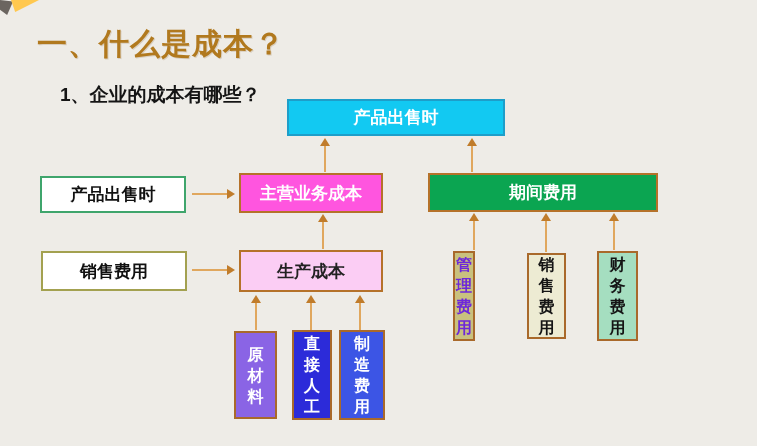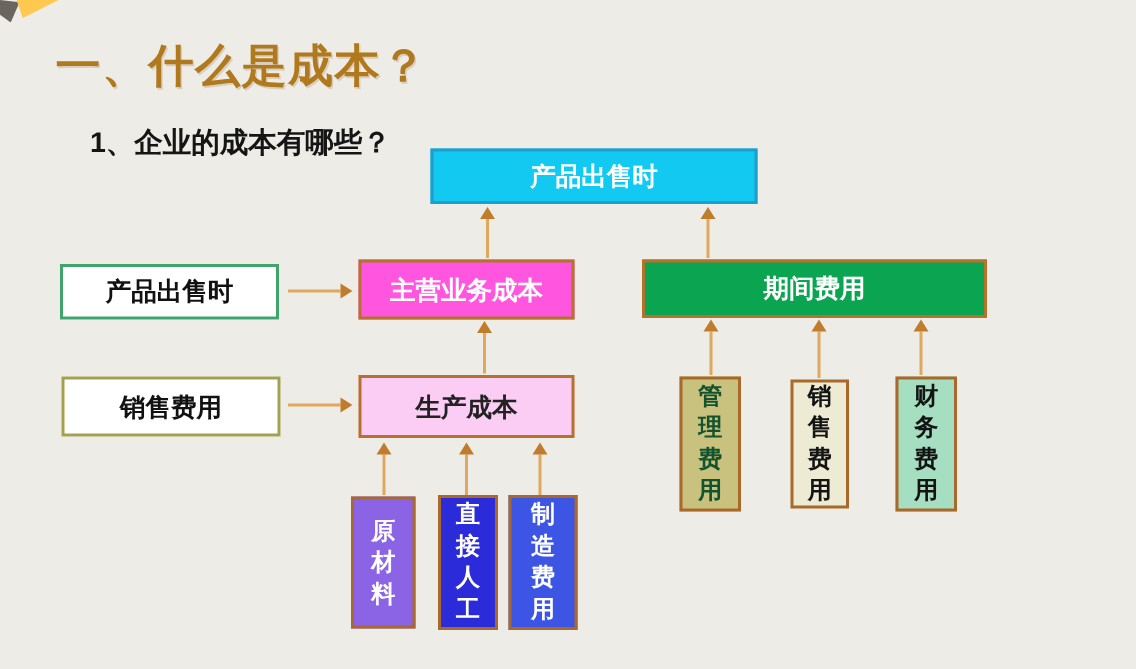--- a/index.html
+++ b/index.html
@@ -23,21 +23,21 @@
   .n-when-sold{left:40px;top:176px;width:146px;height:37px;background:#FFFFFF;border:2px solid #3FA56C;color:#111;}
   .n-main-cost{left:239px;top:173px;width:144px;height:40px;background:#FF55DF;border:2px solid #B5722A;color:#fff;}
   .n-period{left:428px;top:173px;width:230px;height:39px;background:#0BA551;border:2px solid #B5722A;color:#fff;}
   .n-when-produced{left:41px;top:251px;width:146px;height:40px;background:#FFFFFF;border:2px solid #A3A150;color:#111;}
   .n-production{left:239px;top:250px;width:144px;height:42px;background:#FBCDF4;border:2px solid #B5722A;color:#222;}
   
   .vnode span{display:block;width:18px;word-break:break-all;line-height:21px;text-align:center;font-size:16px;}
   .n-raw{left:234px;top:331px;width:43px;height:88px;background:#8A64E5;border:2px solid #A9692B;color:#fff;}
   .n-labor{left:292px;top:330px;width:40px;height:90px;background:#2C2BD9;border:2px solid #A9692B;color:#fff;}
   .n-mfg{left:339px;top:330px;width:46px;height:90px;background:#3C55E5;border:2px solid #A9692B;color:#fff;}
-  .n-admin{left:453px;top:251px;width:41px;height:90px;background:#C9C17E;border:2px solid #A9692B;color:#14532d;}
+  .n-admin{left:453px;top:251px;width:22px;height:90px;background:#C9C17E;border:2px solid #A9692B;color:#6d28d9;}
   .n-sell{left:527px;top:253px;width:39px;height:86px;background:#EDEBD3;border:2px solid #A9692B;color:#141414;}
   .n-fin{left:597px;top:251px;width:41px;height:90px;background:#A5DEC0;border:2px solid #A9692B;color:#141414;}
   
   .varr{position:absolute;width:2px;background:#E0A75E;}
   .varr::before{content:"";position:absolute;top:-8px;left:-4px;
     border-left:5px solid transparent;border-right:5px solid transparent;border-bottom:8px solid #C07C2B;}
   .harr{position:absolute;height:2px;background:#E0A75E;}
   .harr::after{content:"";position:absolute;right:-8px;top:-4px;
     border-top:5px solid transparent;border-bottom:5px solid transparent;border-left:8px solid #C07C2B;}
 </style>

